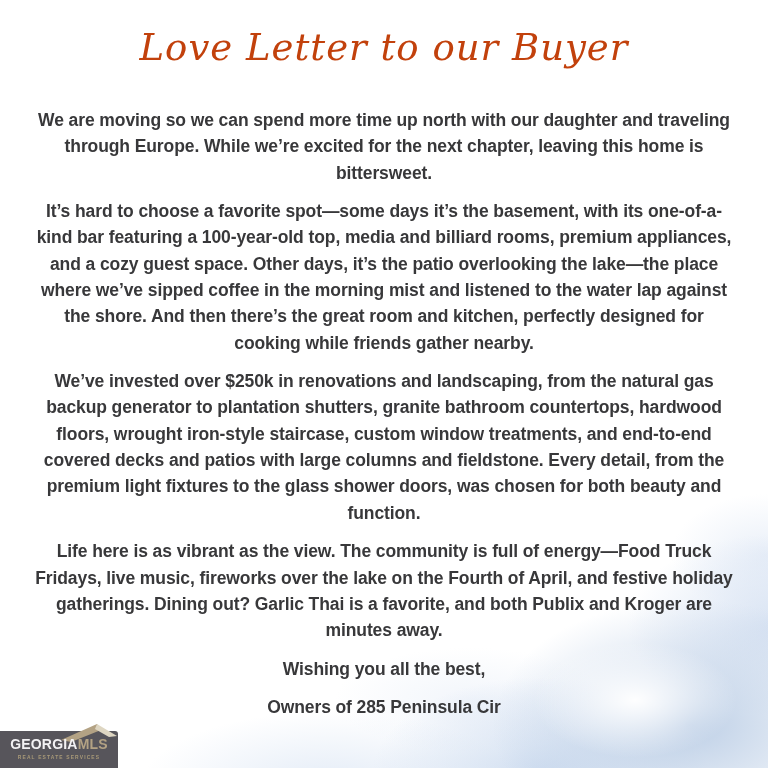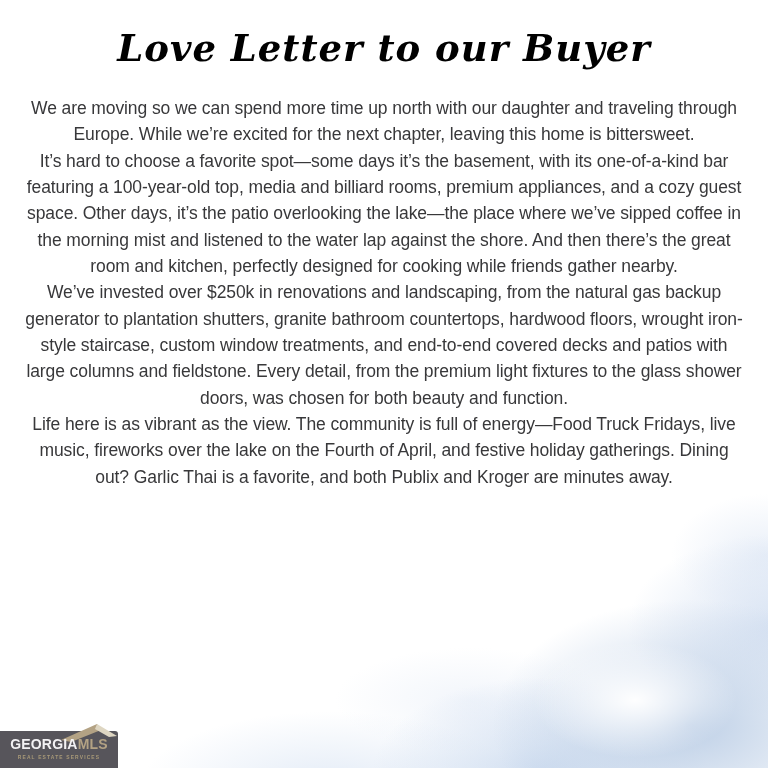--- a/index.html
+++ b/index.html
@@ -27,37 +27,38 @@
       radial-gradient(ellipse 130px 85px at 765px 555px, rgba(212,224,242,0.50), rgba(212,224,242,0) 72%),
       radial-gradient(ellipse 180px 70px at 470px 700px, rgba(222,231,245,0.40), rgba(222,231,245,0) 75%);
   }
   .title{
     position:absolute;
     top:26px;left:0;right:0;
     margin:0;
     text-align:center;
     font-family:"DejaVu Serif", serif;
     font-style:italic;
-    font-weight:bold;
+    font-weight:normal;
     font-size:37px;
     letter-spacing:1px;
-    color:#000000;
+    color:#c2410c;
   }
   .letter{
     position:absolute;
     top:95px;left:0;right:0;
     padding:0 21px;
     color:#38383a;
     font-size:17.5px;
     line-height:26.35px;
     letter-spacing:-0.1px;
   }
   .letter p{
-    margin:0;
+    margin:12px;
     text-align:center;
+    font-weight:bold;
   }
   
   .logo{
     position:absolute;
     left:0;bottom:0;
     width:118px;height:37px;
     background:#57555b;
     border-top-right-radius:3px;
   }
   .logo .roof{
@@ -97,20 +98,22 @@
 
   <div class="clouds"></div>
 
   <h1 class="title">Love Letter to our Buyer</h1>
 
   <div class="letter">
     <p>We are moving so we can spend more time up north with our daughter and traveling through Europe. While we’re excited for the next chapter, leaving this home is bittersweet.</p>
     <p>It’s hard to choose a favorite spot—some days it’s the basement, with its one-of-a-kind bar featuring a 100-year-old top, media and billiard rooms, premium appliances, and a cozy guest space. Other days, it’s the patio overlooking the lake—the place where we’ve sipped coffee in the morning mist and listened to the water lap against the shore. And then there’s the great room and kitchen, perfectly designed for cooking while friends gather nearby.</p>
     <p>We’ve invested over $250k in renovations and landscaping, from the natural gas backup generator to plantation shutters, granite bathroom countertops, hardwood floors, wrought iron-style staircase, custom window treatments, and end-to-end covered decks and patios with large columns and fieldstone. Every detail, from the premium light fixtures to the glass shower doors, was chosen for both beauty and function.</p>
     <p>Life here is as vibrant as the view. The community is full of energy—Food Truck Fridays, live music, fireworks over the lake on the Fourth of April, and festive holiday gatherings. Dining out? Garlic Thai is a favorite, and both Publix and Kroger are minutes away.</p>
+    <p>Wishing you all the best,</p>
+    <p>Owners of 285 Peninsula Cir</p>
   </div>
 
   <div class="logo">
     <svg class="roof" viewBox="0 0 56 18" xmlns="http://www.w3.org/2000/svg">
       <polygon points="0,16 36,0 40,6 10,18" fill="#b3a284"></polygon>
       <polygon points="36,0 56,12 48,13 34,5" fill="#ded6c2"></polygon>
     </svg>
     <div class="logo-text"><span class="georgia">GEORGIA</span><span class="mls">MLS</span></div>
     <div class="tagline">REAL ESTATE SERVICES</div>
   </div>

